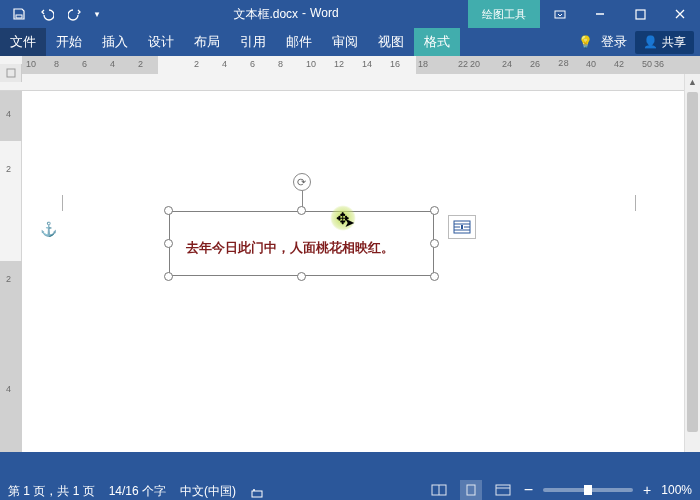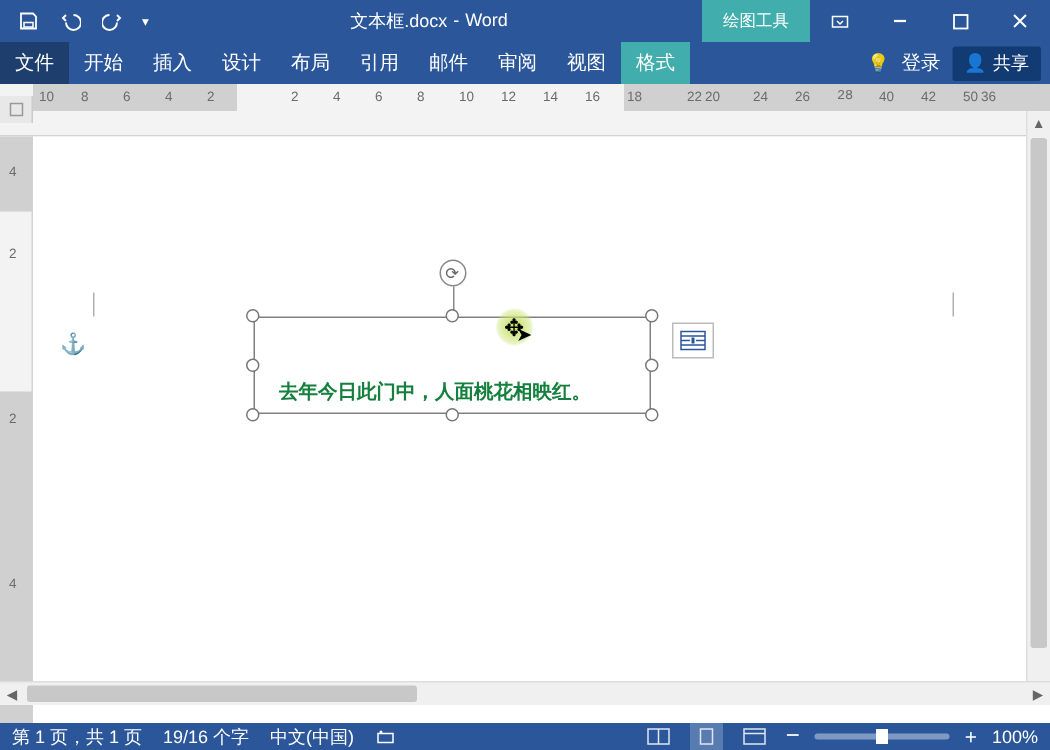--- a/index.html
+++ b/index.html
@@ -25,38 +25,38 @@
 .rh-dark{position:absolute;top:0;height:18px;background:#d0d0d0}
 .workarea{display:flex;height:396px;background:#e6e6e6}
 .ruler-v{width:22px;background:#f3f3f3;border-right:1px solid #d4d4d4;position:relative;font-size:9px;color:#666}
 .rv-tick{position:absolute;left:6px;font-size:9px;color:#6b6b6b}
 .rv-dark{position:absolute;left:0;width:22px;background:#d0d0d0}
 .canvas{flex:1;position:relative;background:#fff;overflow:hidden}
 .anchor{position:absolute;left:18px;top:130px;color:#3a7bcc;font-size:14px}
 .margin-mark{position:absolute;border:1px solid #b0b0b0}
 .textbox-sel{position:absolute;left:147px;top:120px;width:265px;height:65px}
 .tb-border{position:absolute;inset:0;border:1.5px solid #808080;background:#fff}
-.tb-text{position:absolute;left:16px;top:40px;font-size:13px;font-weight:bold;color:#15803d}
+.tb-text{position:absolute;left:16px;top:27px;font-size:13px;font-weight:bold;color:#7f1d1d}
 .handle{position:absolute;width:9px;height:9px;border:1px solid #777;background:#fff;border-radius:50%}
 .h-nw{left:-5px;top:-5px}.h-n{left:50%;top:-5px;margin-left:-5px}.h-ne{right:-5px;top:-5px}
 .h-w{left:-5px;top:50%;margin-top:-5px}.h-e{right:-5px;top:50%;margin-top:-5px}
 .h-sw{left:-5px;bottom:-5px}.h-s{left:50%;bottom:-5px;margin-left:-5px}.h-se{right:-5px;bottom:-5px}
 .rot-handle{position:absolute;left:50%;top:-38px;margin-left:-9px;width:18px;height:18px;border:1px solid #888;border-radius:50%;background:#fff;display:flex;align-items:center;justify-content:center;font-size:11px;color:#666}
 .rot-line{position:absolute;left:50%;top:-20px;width:1px;height:16px;background:#888}
 .layout-btn{position:absolute;right:-42px;top:4px;width:28px;height:24px;border:1px solid #bbb;background:#fff;display:flex;align-items:center;justify-content:center}
 .cursor-spot{position:absolute;left:308px;top:114px;width:26px;height:26px;border-radius:50%;background:radial-gradient(circle,#c8e26a 10%,rgba(200,226,106,0.4) 60%,transparent 70%)}
 .cursor-move{position:absolute;left:314px;top:118px;font-size:16px;color:#000;pointer-events:none}
 .scroll-v{position:absolute;right:0;top:74px;width:16px;height:396px;background:#f0f0f0;border-left:1px solid #ddd}
 .sv-btn{height:16px;display:flex;align-items:center;justify-content:center;font-size:9px;color:#666}
 .sv-thumb{position:absolute;left:2px;right:2px;top:18px;height:340px;background:#c8c8c8;border-radius:2px}
 .scroll-h{position:absolute;left:0;right:0;bottom:30px;height:16px;background:#f0f0f0;border-top:1px solid #ddd;display:flex}
 .sh-btn{width:16px;display:flex;align-items:center;justify-content:center;font-size:9px;color:#666}
 .sh-track{flex:1;position:relative}
 .sh-thumb{position:absolute;top:2px;bottom:2px;left:2px;width:260px;background:#c8c8c8;border-radius:2px}
-.statusbar{position:absolute;left:0;right:0;bottom:0;height:18px;background:#2b579a;color:#fff;display:flex;align-items:center;font-size:12px;padding:0 8px;gap:14px}
+.statusbar{position:absolute;left:0;right:0;bottom:0;height:48px;background:#2b579a;color:#fff;display:flex;align-items:flex-end;font-size:12px;padding:0 8px;gap:14px}
 .sb-right{margin-left:auto;display:flex;align-items:center;gap:10px}
 .view-btn{width:22px;height:20px;display:flex;align-items:center;justify-content:center;opacity:.85}
 .view-btn.active{background:rgba(255,255,255,0.25)}
 .zoom-slider{width:90px;height:4px;background:rgba(255,255,255,0.4);position:relative;border-radius:2px}
 .zoom-thumb{position:absolute;left:50%;top:-3px;width:8px;height:10px;background:#fff;margin-left:-4px}
 svg{display:block}
 </style>
 </head>
 <body>
 
@@ -226,21 +226,21 @@
 <div class="scroll-h">
   <div class="sh-btn">◀</div>
   <div class="sh-track">
       <div class="sh-thumb"></div>
     </div>
   <div class="sh-btn">▶</div>
 </div>
 
 <div class="statusbar">
   <span>第 1 页，共 1 页</span>
-  <span>19/16 个字</span>
+  <span>14/16 个字</span>
   <span>中文(中国)</span>
   <span>
       <svg width="14" height="14">
         <rect x="2" y="5" width="10" height="6" fill="none" stroke="#fff"></rect>
         <circle cx="4" cy="4" r="1" fill="#fff"></circle>
       </svg>
     </span>
   <div class="sb-right">
     <div class="view-btn">
         <svg width="16" height="12">

